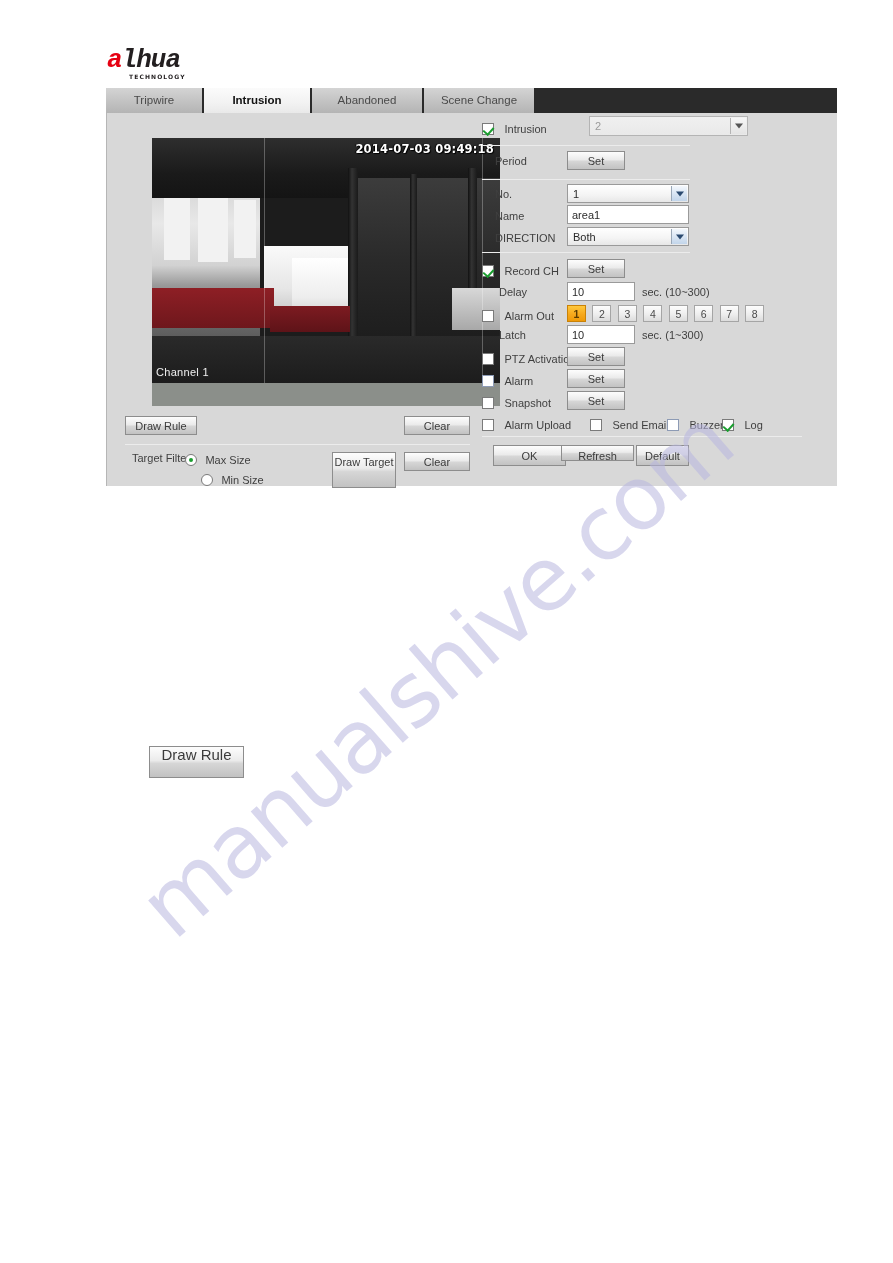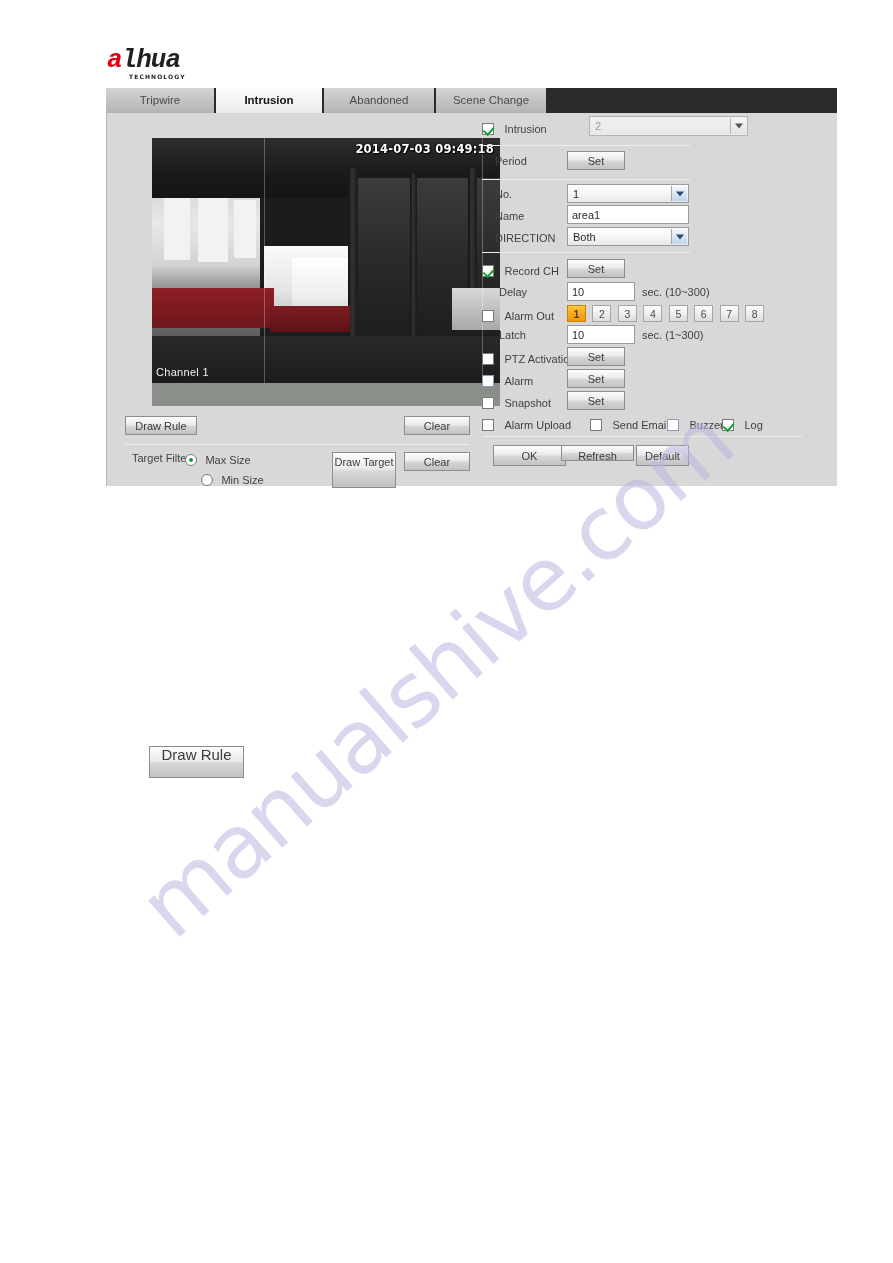--- a/index.html
+++ b/index.html
@@ -341,21 +341,21 @@
 </div>
 
 <div id="logo">
   <div class="logo-text"><span class="logo-a">a</span><span>l</span><span>hua</span></div>
   <div class="logo-sub">TECHNOLOGY</div>
 </div>
 
 <div id="app-window">
 
   <div id="tabbar">
-    <div class="tab" style="width:110px">Tripwire</div>
+    <div class="tab" style="width:98px">Tripwire</div>
     <div class="tab active" style="width:108px">Intrusion</div>
     <div class="tab" style="width:112px">Abandoned</div>
     <div class="tab" style="width:112px">Scene Change</div>
   </div>
 
   <div id="content">
 
     <div id="video-panel">
       <div id="video-scene">
         <div class="v-layer v-leftwall"></div>

